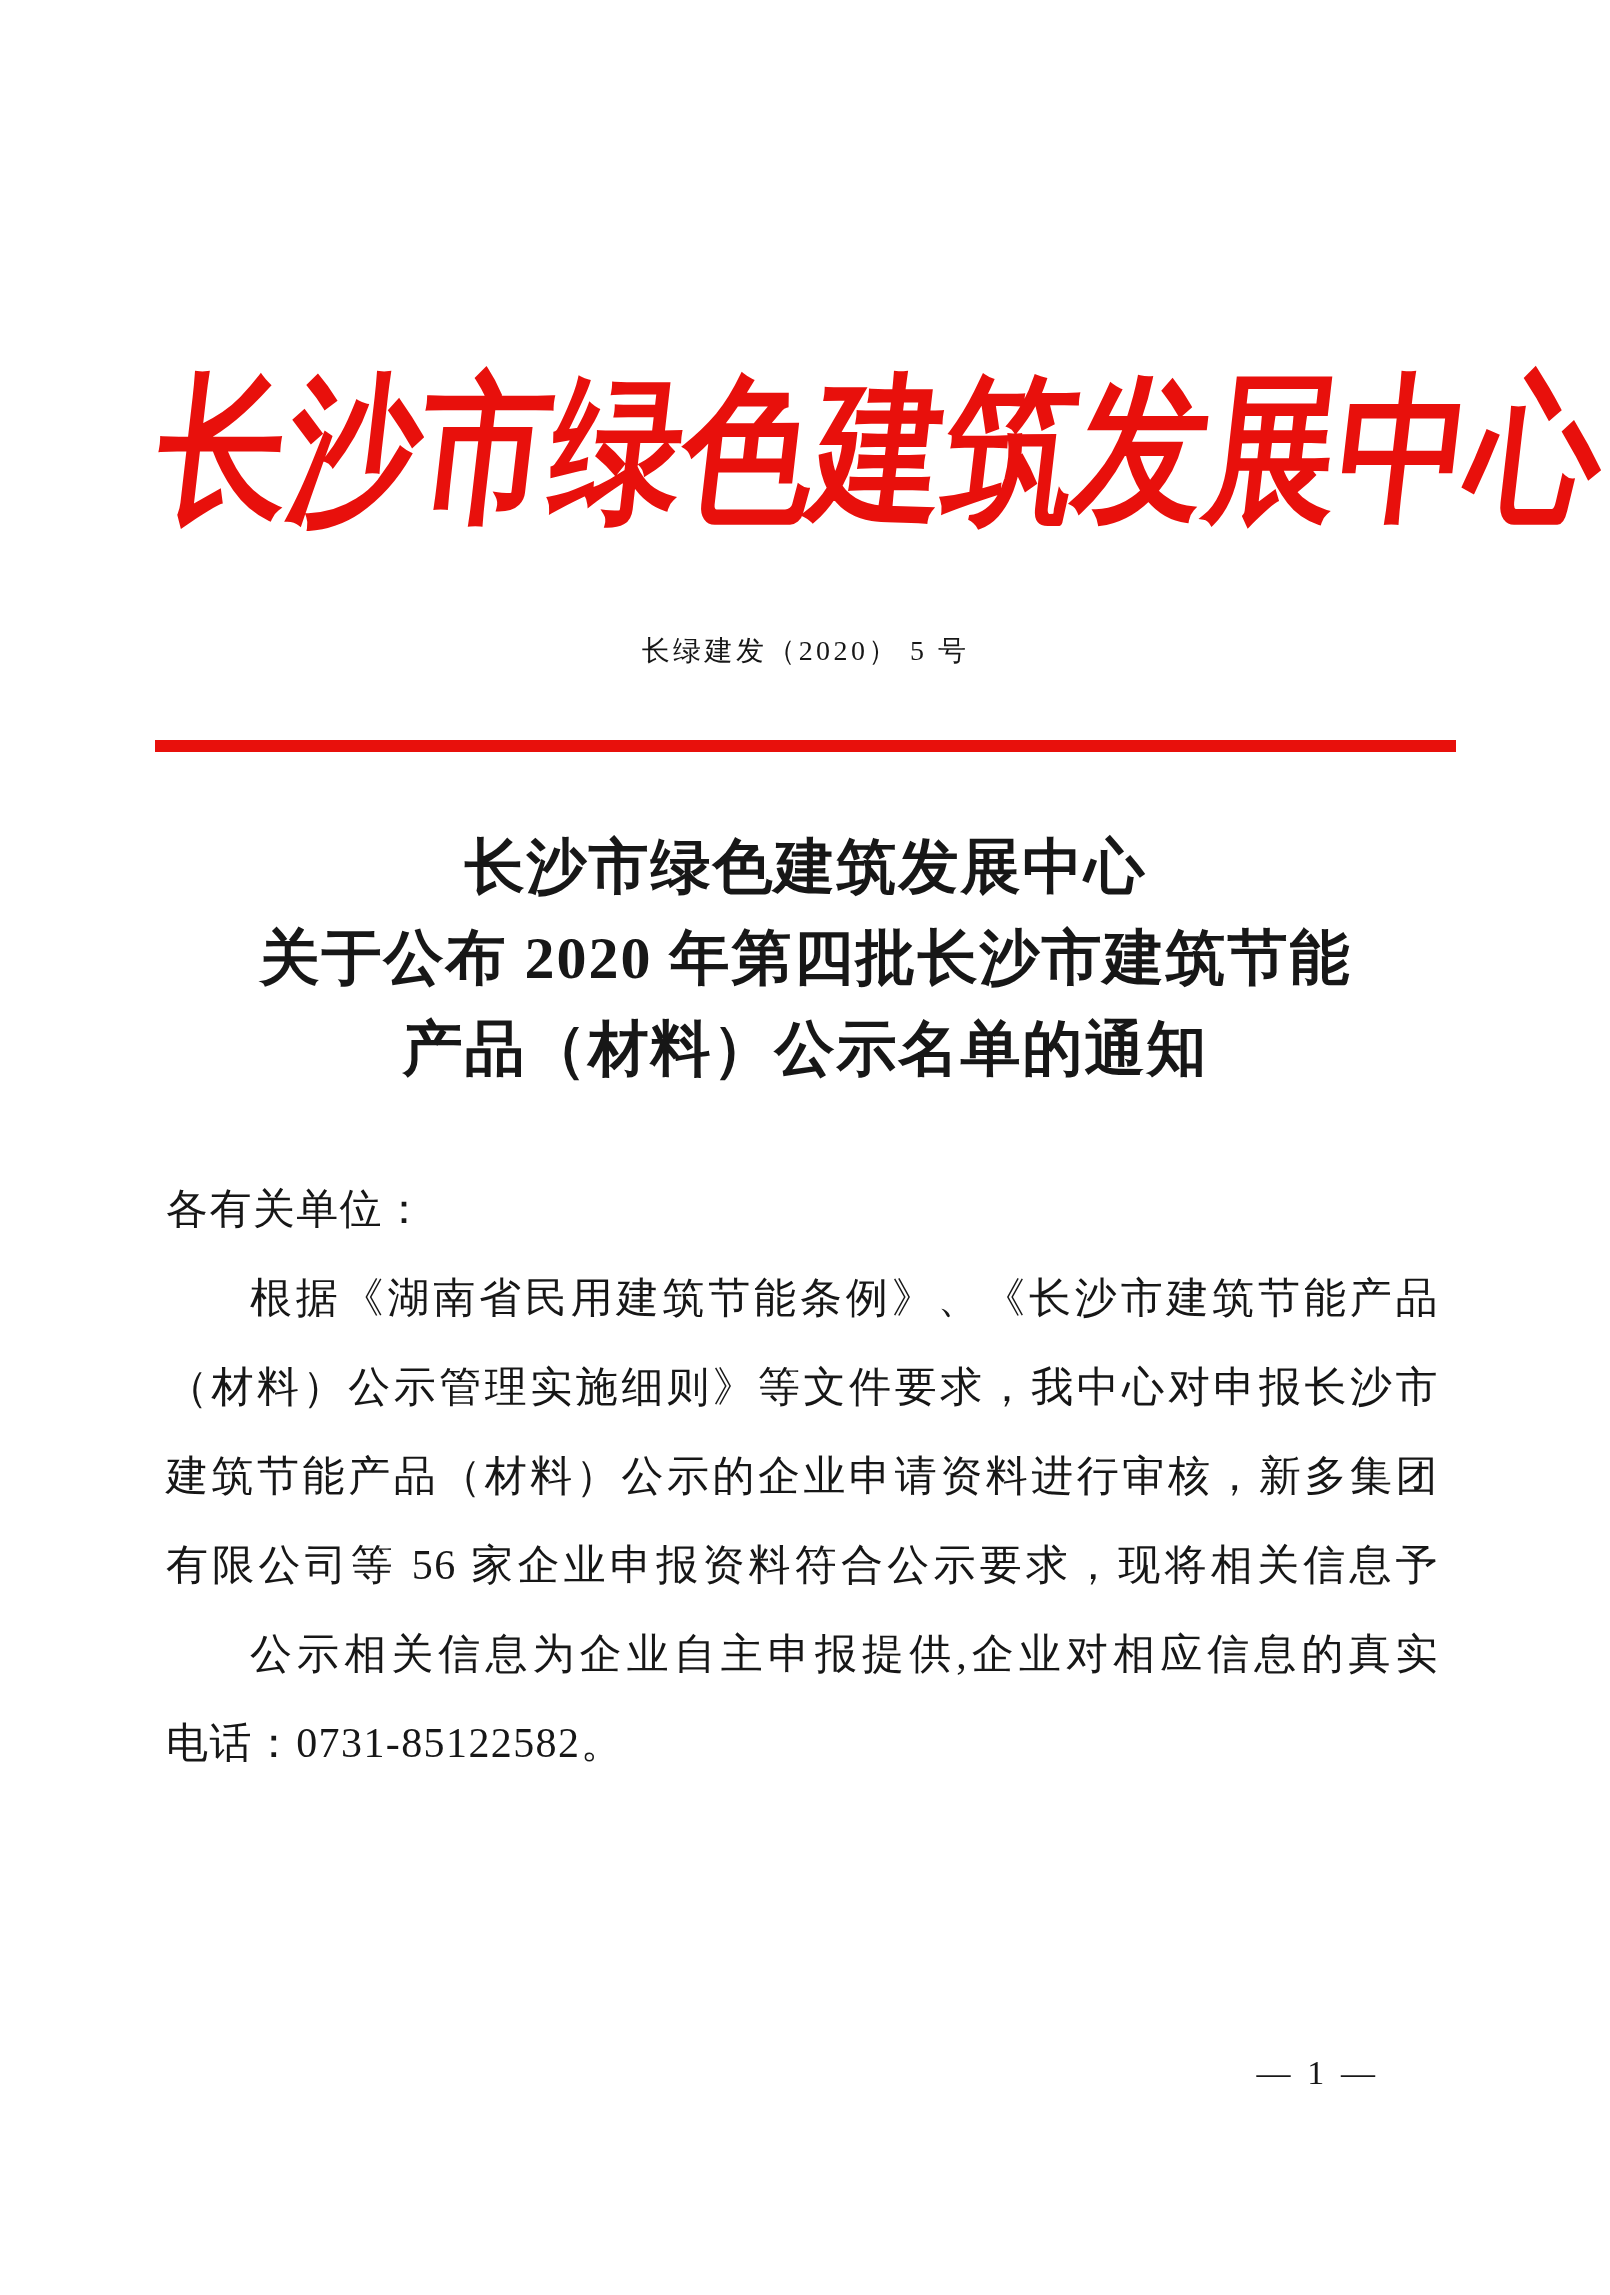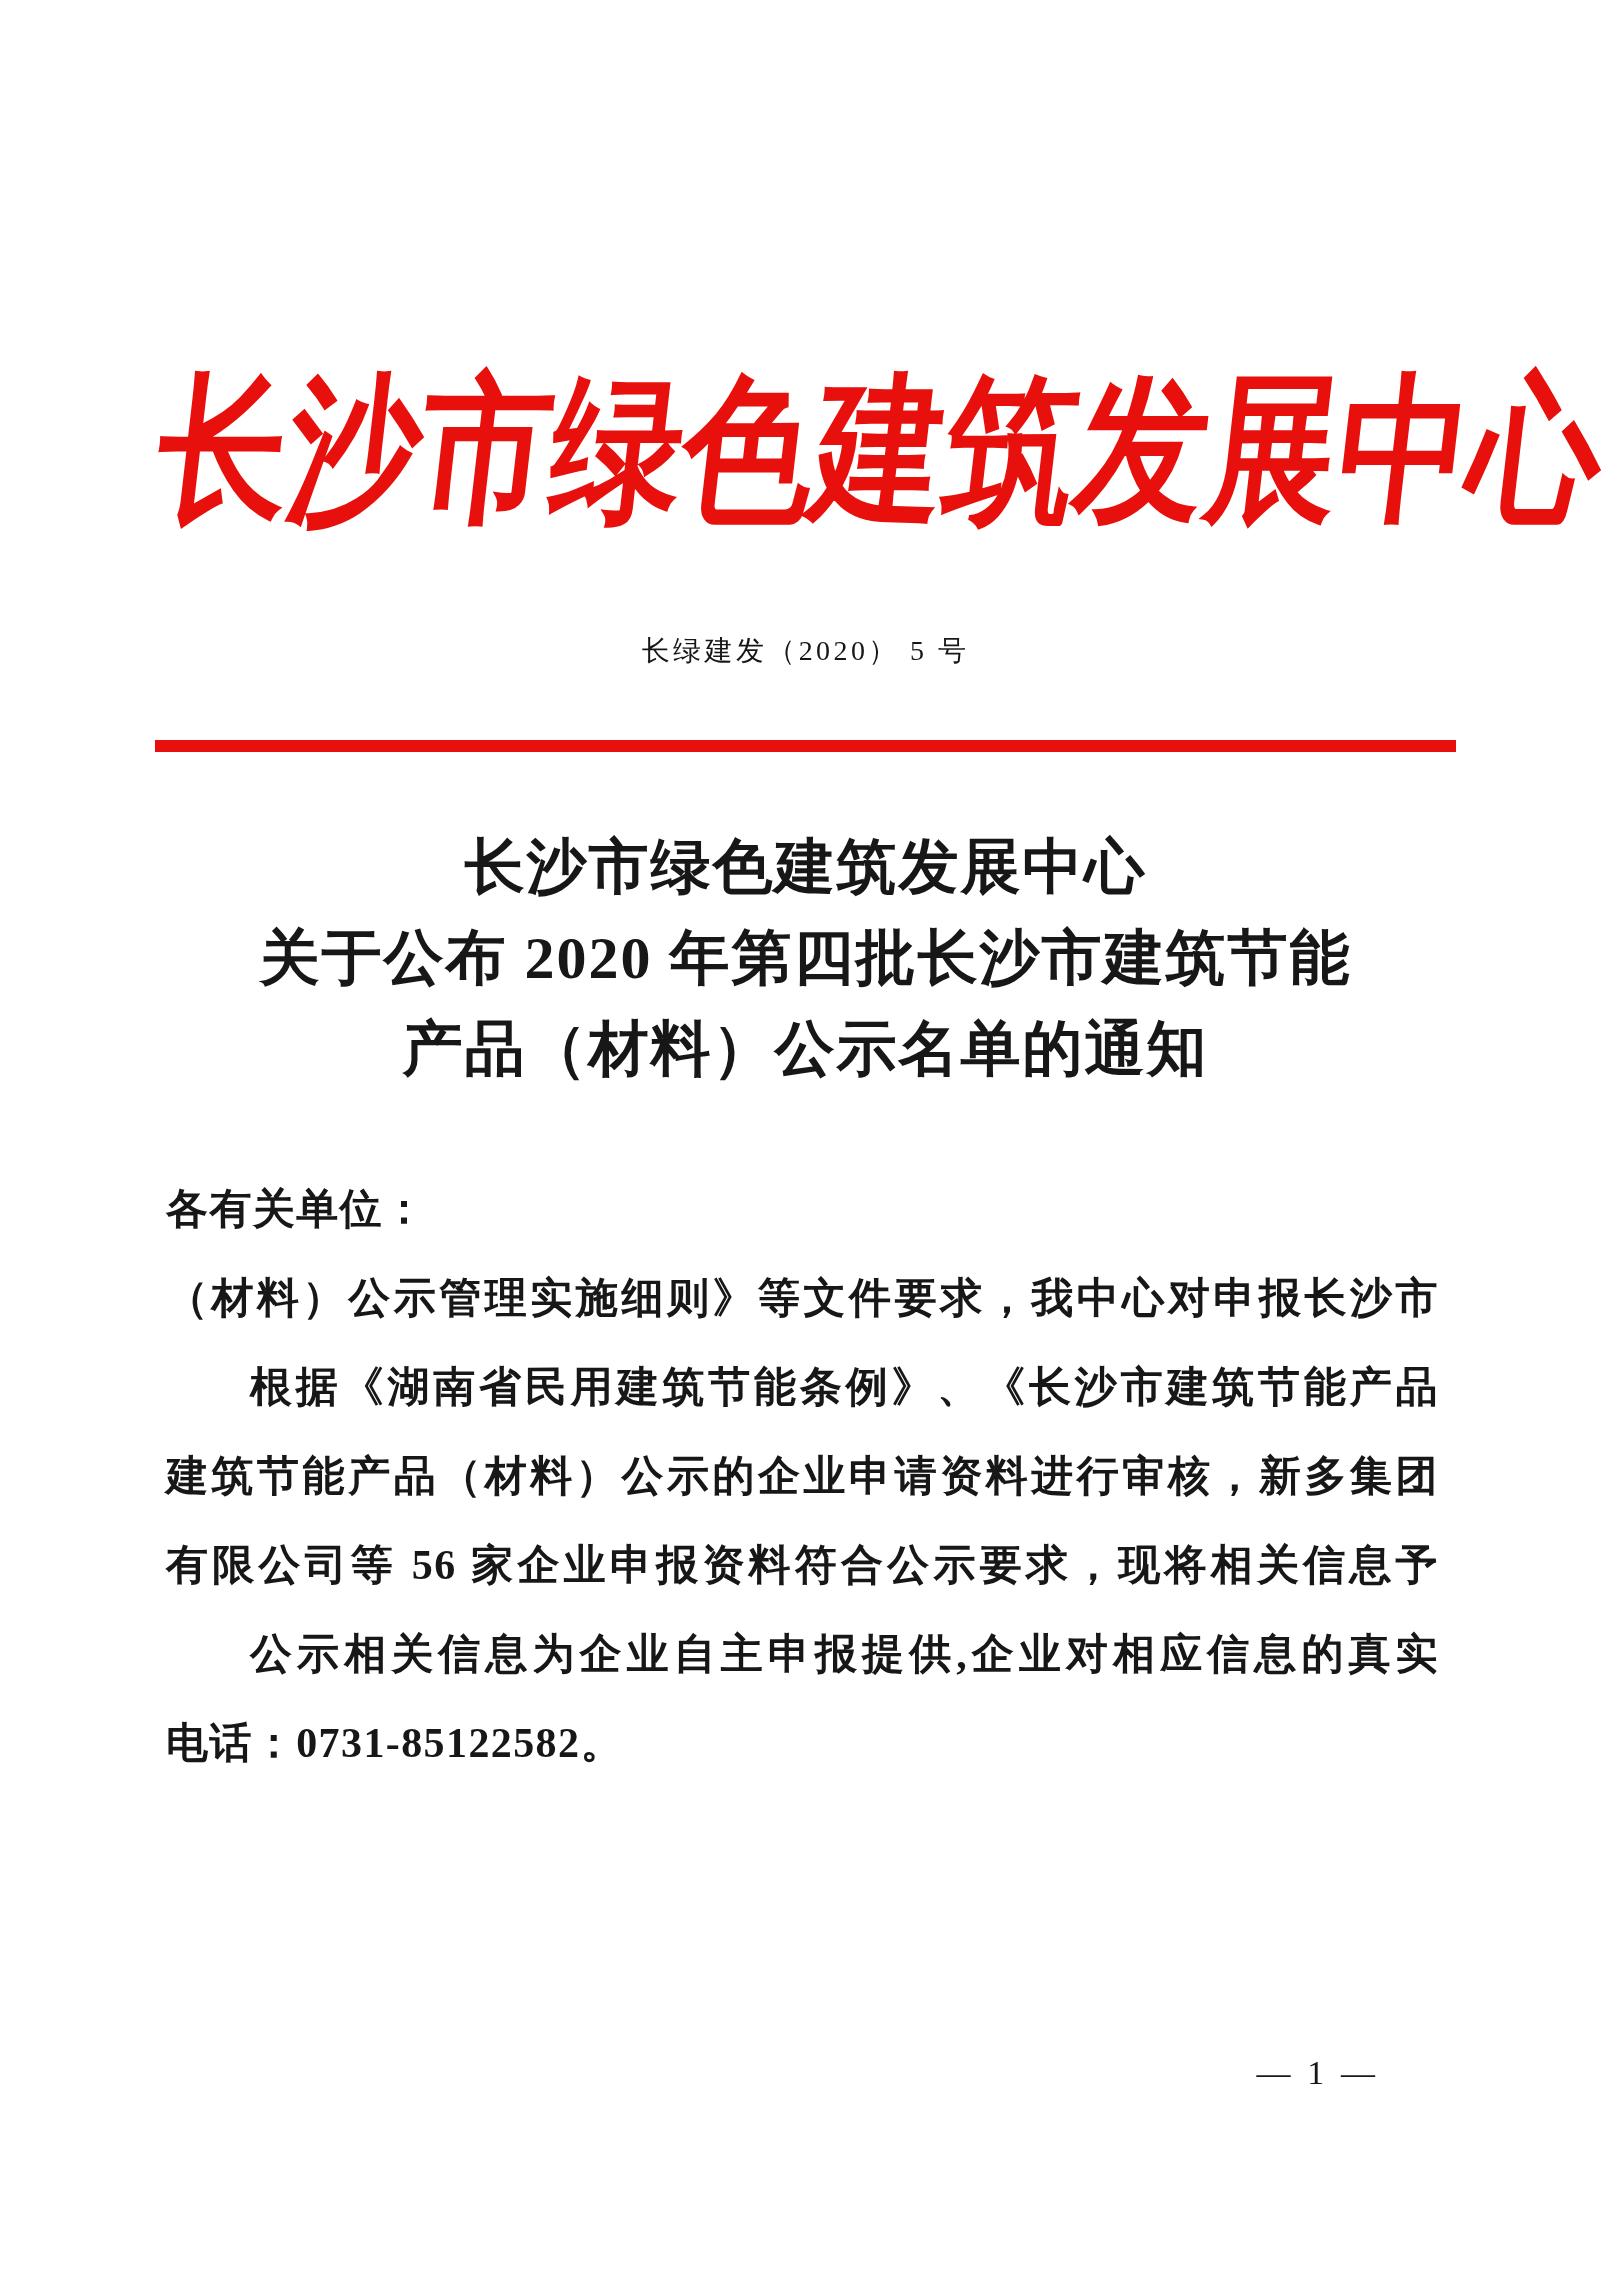--- a/index.html
+++ b/index.html
@@ -80,21 +80,20 @@
     width: 1273px;
     font-size: 42px;
     line-height: 89px;
     letter-spacing: 1.4px;
     color: var(--text-black);
   }
   .doc-body .line {
     text-align: justify;
     text-justify: inter-character;
     white-space: nowrap;
-    font-weight: bold;
   }
   .doc-body .line.just {
     white-space: normal;
     text-align-last: justify;
   }
   .doc-body .line.indent {
     text-indent: 2em;
   }
   
   .page-number {
@@ -120,22 +119,22 @@
   </header>
 
   <section class="notice-title">
     <div>长沙市绿色建筑发展中心</div>
     <div>关于公布 2020 年第四批长沙市建筑节能</div>
     <div>产品（材料）公示名单的通知</div>
   </section>
 
   <main class="doc-body">
     <p class="line">各有关单位：</p>
+    <p class="line indent just">根据《湖南省民用建筑节能条例》、《长沙市建筑节能产品</p>
     <p class="line just">（材料）公示管理实施细则》等文件要求，我中心对申报长沙市</p>
-    <p class="line indent just">根据《湖南省民用建筑节能条例》、《长沙市建筑节能产品</p>
     <p class="line just">建筑节能产品（材料）公示的企业申请资料进行审核，新多集团</p>
     <p class="line just">有限公司等 56 家企业申报资料符合公示要求，现将相关信息予</p>
     <p class="line indent just">公示相关信息为企业自主申报提供,企业对相应信息的真实</p>
     <p class="line">电话：0731-85122582。</p>
   </main>
 
   <footer>
     <div class="page-number">— 1 —</div>
   </footer>
 

